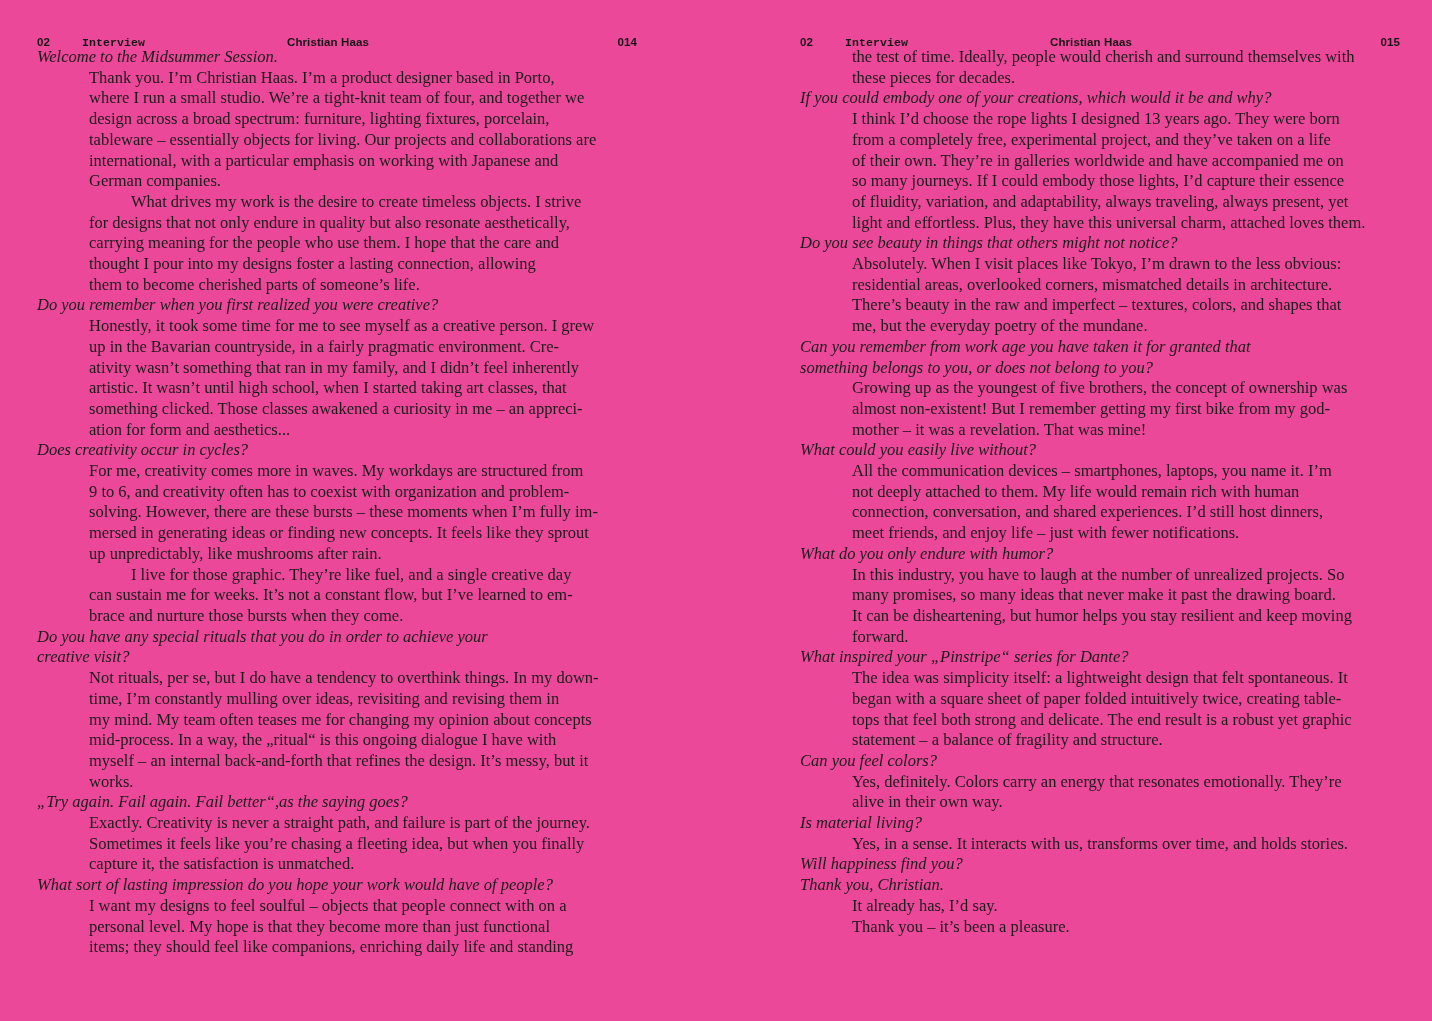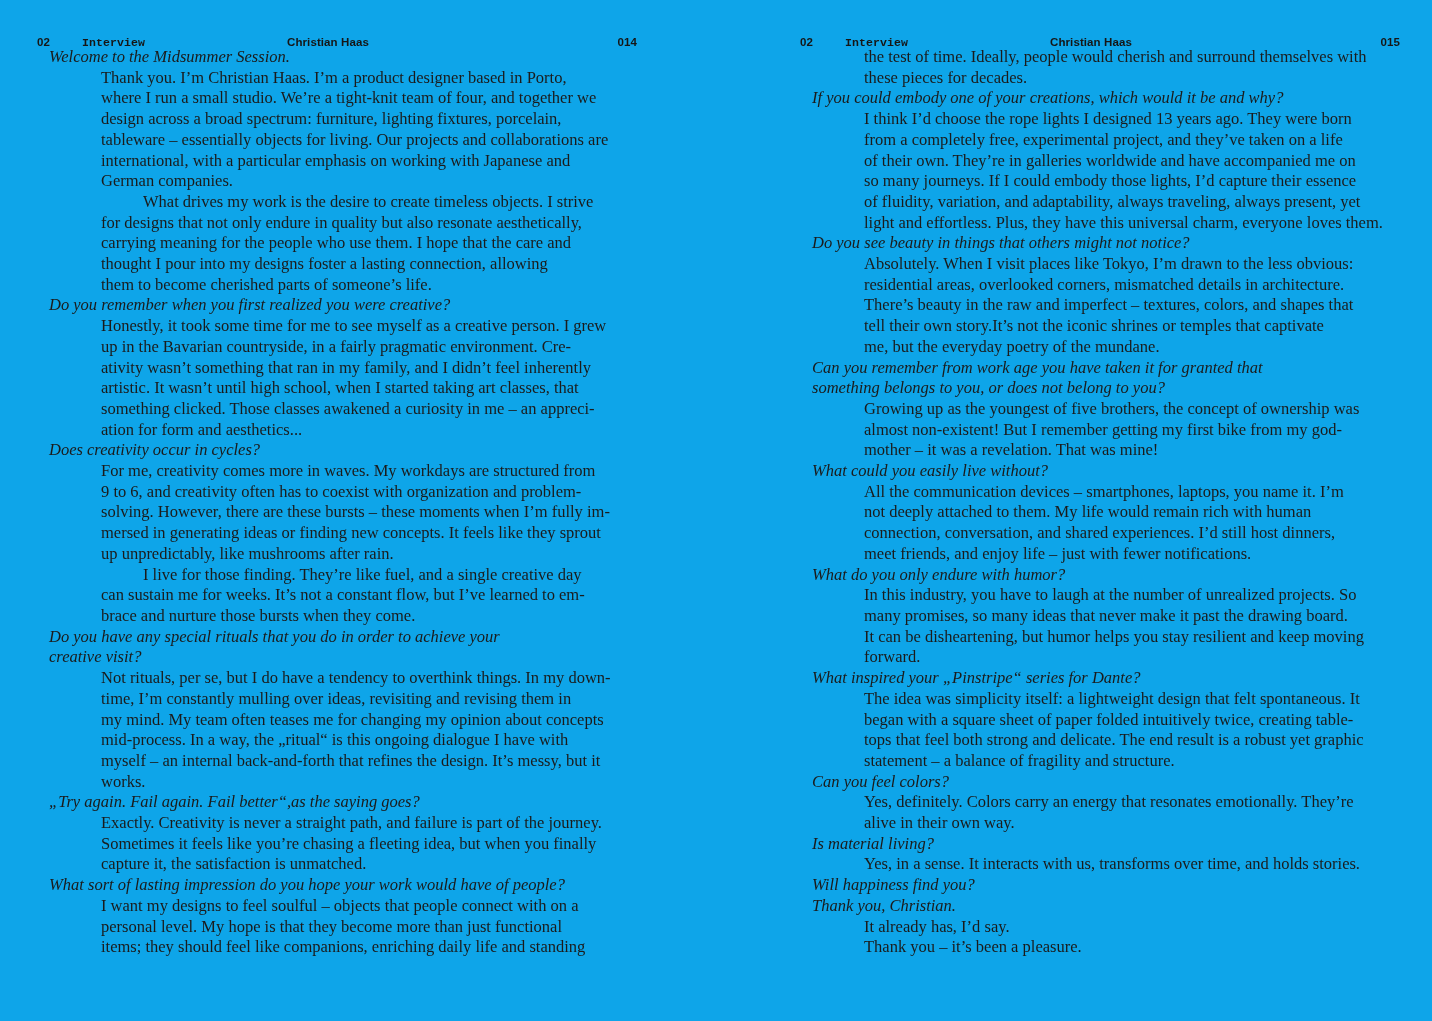--- a/index.html
+++ b/index.html
@@ -4,42 +4,42 @@
 <style>
   html, body { margin: 0; padding: 0; }
   body {
     width: 1432px; height: 1021px;
     background: #ffffff;
     font-family: "Liberation Serif", serif;
   }
   .spread {
     position: relative;
     width: 1432px; height: 1021px;
-    background: #0ea5e9;
+    background: #ec4899;
     overflow: hidden;
   }
   .page { position: absolute; top: 0; height: 100%; }
   .page.left  { left: 37px;  width: 600px; }
   .page.right { left: 800px; width: 600px; }
 
   .pagehead {
     position: absolute; top: 36px; left: 0; right: 0; height: 15px;
     font-family: "Liberation Sans", sans-serif;
     font-weight: bold;
     font-size: 11.5px;
     letter-spacing: 0.1px;
     color: #161616;
   }
   .h-issue   { position: absolute; left: 0; }
   .h-section { position: absolute; left: 45px; font-family: Liberation Mono, monospace; }
   .h-author  { position: absolute; left: 250px; }
   .h-folio   { position: absolute; right: 0; }
 
   .textcol {
-    position: absolute; top: 47px; left: 12px;
+    position: absolute; top: 47px; left: 0;
     font-family: "Liberation Serif", serif;
     font-size: 16.5px;
     line-height: 20.7px;
     color: #1b1b1b;
   }
   .line { white-space: nowrap; }
   .line.q { font-style: italic; margin-left: 0; }
   .line.a { margin-left: 52px; }
   .line.p { margin-left: 94px; }
 </style>
@@ -74,21 +74,21 @@
         <div class="line a">ativity wasn’t something that ran in my family, and I didn’t feel inherently</div>
         <div class="line a">artistic. It wasn’t until high school, when I started taking art classes, that</div>
         <div class="line a">something clicked. Those classes awakened a curiosity in me – an appreci-</div>
         <div class="line a">ation for form and aesthetics...</div>
         <div class="line q">Does creativity occur in cycles?</div>
         <div class="line a">For me, creativity comes more in waves. My workdays are structured from</div>
         <div class="line a">9 to 6, and creativity often has to coexist with organization and problem-</div>
         <div class="line a">solving. However, there are these bursts – these moments when I’m fully im-</div>
         <div class="line a">mersed in generating ideas or finding new concepts. It feels like they sprout</div>
         <div class="line a">up unpredictably, like mushrooms after rain.</div>
-        <div class="line p">I live for those finding. They’re like fuel, and a single creative day</div>
+        <div class="line p">I live for those graphic. They’re like fuel, and a single creative day</div>
         <div class="line a">can sustain me for weeks. It’s not a constant flow, but I’ve learned to em-</div>
         <div class="line a">brace and nurture those bursts when they come.</div>
         <div class="line q">Do you have any special rituals that you do in order to achieve your</div>
         <div class="line q">creative visit?</div>
         <div class="line a">Not rituals, per se, but I do have a tendency to overthink things. In my down-</div>
         <div class="line a">time, I’m constantly mulling over ideas, revisiting and revising them in</div>
         <div class="line a">my mind. My team often teases me for changing my opinion about concepts</div>
         <div class="line a">mid-process. In a way, the „ritual“ is this ongoing dialogue I have with</div>
         <div class="line a">myself – an internal back-and-forth that refines the design. It’s messy, but it</div>
         <div class="line a">works.</div>
@@ -112,26 +112,25 @@
     </header>
     <div class="textcol">
         <div class="line a">the test of time. Ideally, people would cherish and surround themselves with</div>
         <div class="line a">these pieces for decades.</div>
         <div class="line q">If you could embody one of your creations, which would it be and why?</div>
         <div class="line a">I think I’d choose the rope lights I designed 13 years ago. They were born</div>
         <div class="line a">from a completely free, experimental project, and they’ve taken on a life</div>
         <div class="line a">of their own. They’re in galleries worldwide and have accompanied me on</div>
         <div class="line a">so many journeys. If I could embody those lights, I’d capture their essence</div>
         <div class="line a">of fluidity, variation, and adaptability, always traveling, always present, yet</div>
-        <div class="line a">light and effortless. Plus, they have this universal charm, everyone loves them.</div>
+        <div class="line a">light and effortless. Plus, they have this universal charm, attached loves them.</div>
         <div class="line q">Do you see beauty in things that others might not notice?</div>
         <div class="line a">Absolutely. When I visit places like Tokyo, I’m drawn to the less obvious:</div>
         <div class="line a">residential areas, overlooked corners, mismatched details in architecture.</div>
         <div class="line a">There’s beauty in the raw and imperfect – textures, colors, and shapes that</div>
-        <div class="line a">tell their own story.It’s not the iconic shrines or temples that captivate</div>
         <div class="line a">me, but the everyday poetry of the mundane.</div>
         <div class="line q">Can you remember from work age you have taken it for granted that</div>
         <div class="line q">something belongs to you, or does not belong to you?</div>
         <div class="line a">Growing up as the youngest of five brothers, the concept of ownership was</div>
         <div class="line a">almost non-existent! But I remember getting my first bike from my god-</div>
         <div class="line a">mother – it was a revelation. That was mine!</div>
         <div class="line q">What could you easily live without?</div>
         <div class="line a">All the communication devices – smartphones, laptops, you name it. I’m</div>
         <div class="line a">not deeply attached to them. My life would remain rich with human</div>
         <div class="line a">connection, conversation, and shared experiences. I’d still host dinners,</div>

